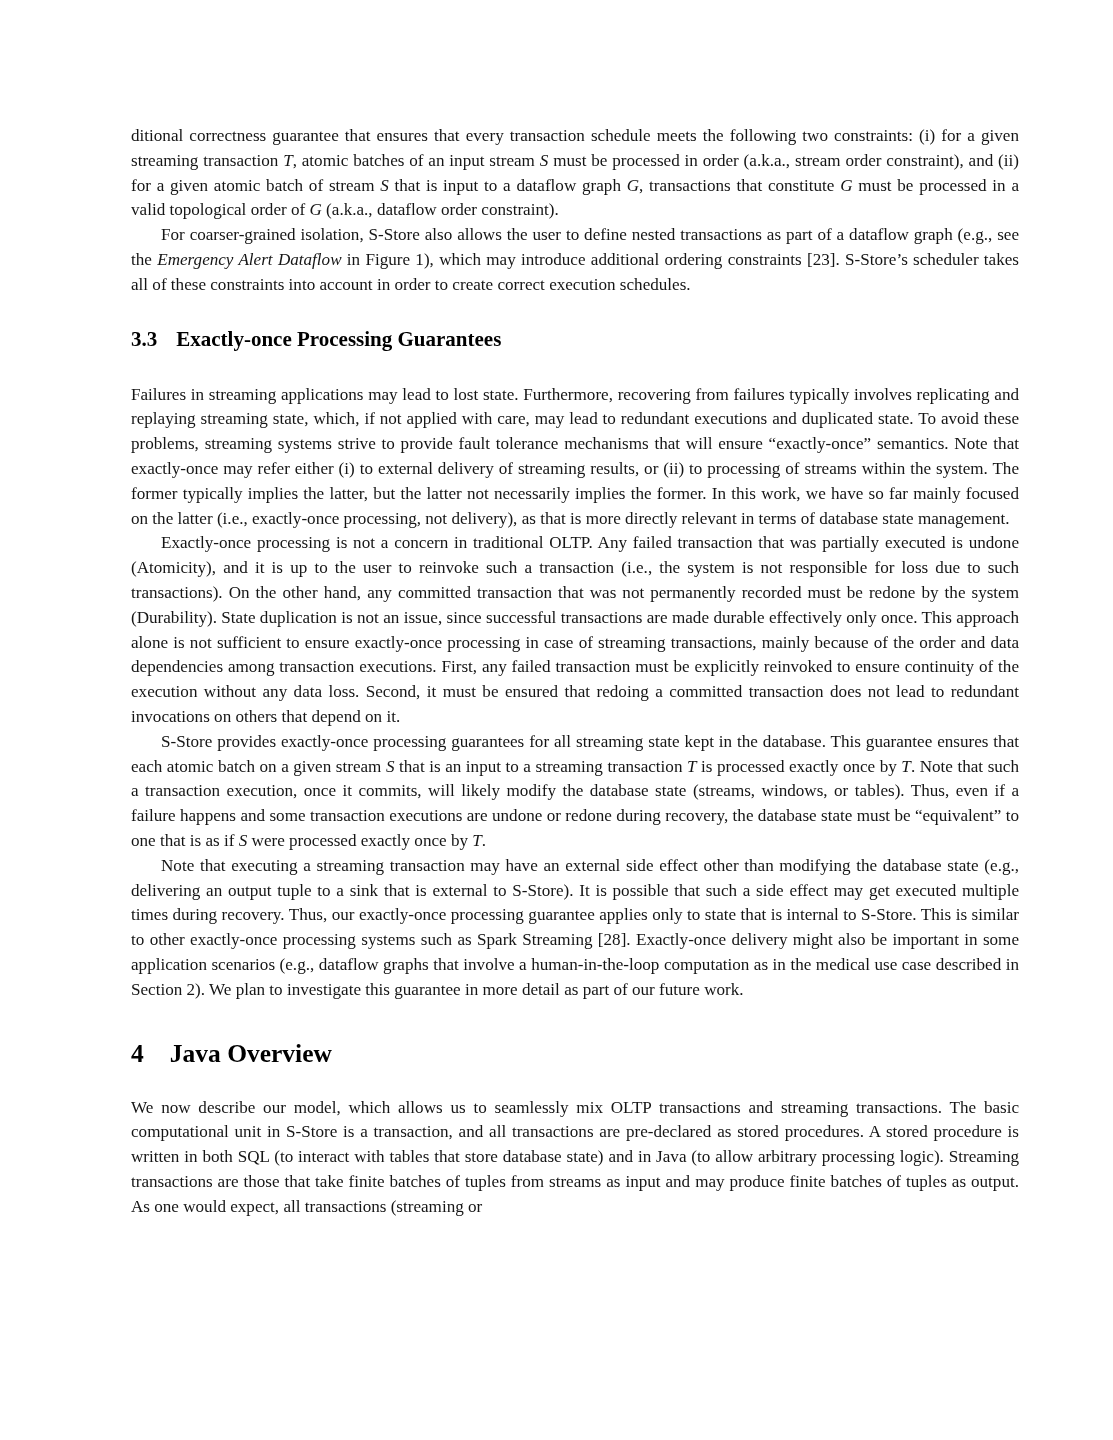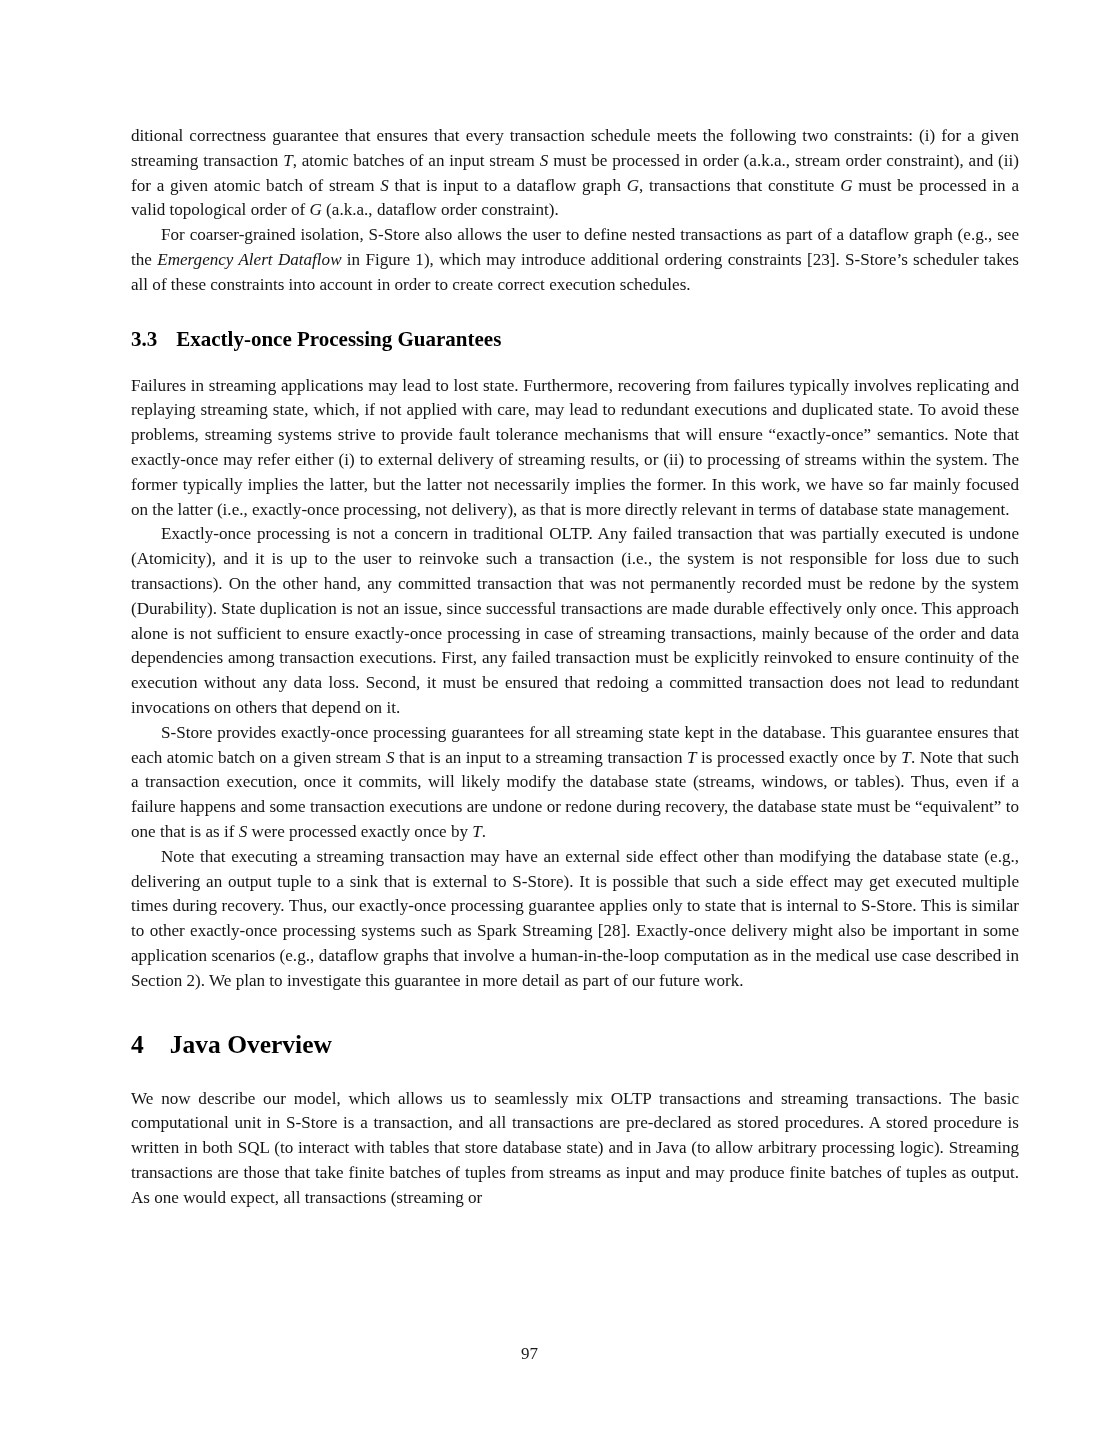--- a/index.html
+++ b/index.html
@@ -27,21 +27,21 @@
   }
   .para.indent { text-indent: 30px; }
   .it { font-style: italic; }
   .heading {
     font-weight: bold;
     color: #000000;
     text-align: left;
   }
   .heading.sub {
     font-size: 21px;
-    margin: 29px 0 22px 0;
+    margin: 29px 0 31px 0;
   }
   .heading.section {
     font-size: 25.5px;
     margin: 36px 0 27px 0;
   }
   .heading.sub .hnum { margin-right: 19px; }
   .heading.section .hnum { margin-right: 26px; }
   .footer {
     position: absolute;
     left: 0;
@@ -60,14 +60,13 @@
       <p class="para"><span>ditional correctness guarantee that ensures that every transaction schedule meets the following two constraints: (i) for a given streaming transaction </span><span class="it">T</span><span>, atomic batches of an input stream </span><span class="it">S</span><span> must be processed in order (a.k.a., stream order constraint), and (ii) for a given atomic batch of stream </span><span class="it">S</span><span> that is input to a dataflow graph </span><span class="it">G</span><span>, transactions that constitute </span><span class="it">G</span><span> must be processed in a valid topological order of </span><span class="it">G</span><span> (a.k.a., dataflow order constraint).</span></p>
       <p class="para indent"><span>For coarser-grained isolation, S-Store also allows the user to define nested transactions as part of a dataflow graph (e.g., see the </span><span class="it">Emergency Alert Dataflow</span><span> in Figure 1), which may introduce additional ordering constraints [23]. S-Store’s scheduler takes all of these constraints into account in order to create correct execution schedules.</span></p>
       <div class="heading sub"><span class="hnum">3.3</span><span class="htitle">Exactly-once Processing Guarantees</span></div>
       <p class="para"><span>Failures in streaming applications may lead to lost state. Furthermore, recovering from failures typically involves replicating and replaying streaming state, which, if not applied with care, may lead to redundant executions and duplicated state.  To avoid these problems, streaming systems strive to provide fault tolerance mechanisms that will ensure “exactly-once” semantics.  Note that exactly-once may refer either (i) to external delivery of streaming results, or (ii) to processing of streams within the system.  The former typically implies the latter, but the latter not necessarily implies the former. In this work, we have so far mainly focused on the latter (i.e., exactly-once processing, not delivery), as that is more directly relevant in terms of database state management.</span></p>
       <p class="para indent"><span>Exactly-once processing is not a concern in traditional OLTP. Any failed transaction that was partially executed is undone (Atomicity), and it is up to the user to reinvoke such a transaction (i.e., the system is not responsible for loss due to such transactions).  On the other hand, any committed transaction that was not permanently recorded must be redone by the system (Durability). State duplication is not an issue, since successful transactions are made durable effectively only once.  This approach alone is not sufficient to ensure exactly-once processing in case of streaming transactions, mainly because of the order and data dependencies among transaction executions. First, any failed transaction must be explicitly reinvoked to ensure continuity of the execution without any data loss.  Second, it must be ensured that redoing a committed transaction does not lead to redundant invocations on others that depend on it.</span></p>
       <p class="para indent"><span>S-Store provides exactly-once processing guarantees for all streaming state kept in the database. This guarantee ensures that each atomic batch on a given stream </span><span class="it">S</span><span> that is an input to a streaming transaction </span><span class="it">T</span><span> is processed exactly once by </span><span class="it">T</span><span>. Note that such a transaction execution, once it commits, will likely modify the database state (streams, windows, or tables). Thus, even if a failure happens and some transaction executions are undone or redone during recovery, the database state must be “equivalent” to one that is as if </span><span class="it">S</span><span> were processed exactly once by </span><span class="it">T</span><span>.</span></p>
       <p class="para indent"><span>Note that executing a streaming transaction may have an external side effect other than modifying the database state (e.g., delivering an output tuple to a sink that is external to S-Store).  It is possible that such a side effect may get executed multiple times during recovery.  Thus, our exactly-once processing guarantee applies only to state that is internal to S-Store.  This is similar to other exactly-once processing systems such as Spark Streaming [28].  Exactly-once delivery might also be important in some application scenarios (e.g., dataflow graphs that involve a human-in-the-loop computation as in the medical use case described in Section 2). We plan to investigate this guarantee in more detail as part of our future work.</span></p>
       <div class="heading section"><span class="hnum">4</span><span class="htitle">Java Overview</span></div>
       <p class="para"><span>We now describe our model, which allows us to seamlessly mix OLTP transactions and streaming transactions. The basic computational unit in S-Store is a transaction, and all transactions are pre-declared as stored procedures. A stored procedure is written in both SQL (to interact with tables that store database state) and in Java (to allow arbitrary processing logic). Streaming transactions are those that take finite batches of tuples from streams as input and may produce finite batches of tuples as output. As one would expect, all transactions (streaming or</span></p>
     </main>
-  <div class="footer">97</div>
 </div>
 
 </body></html>

